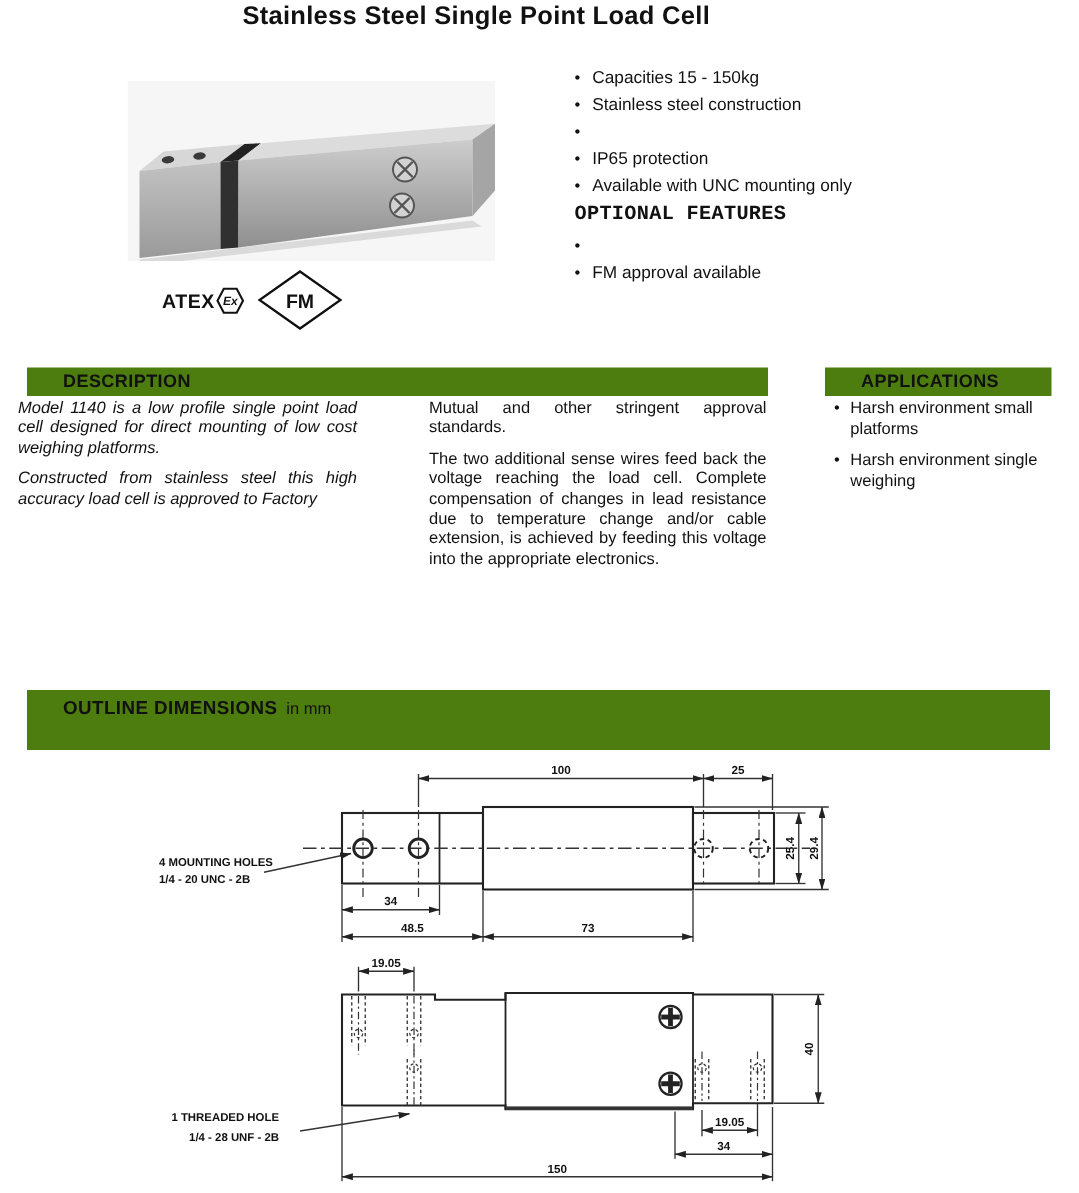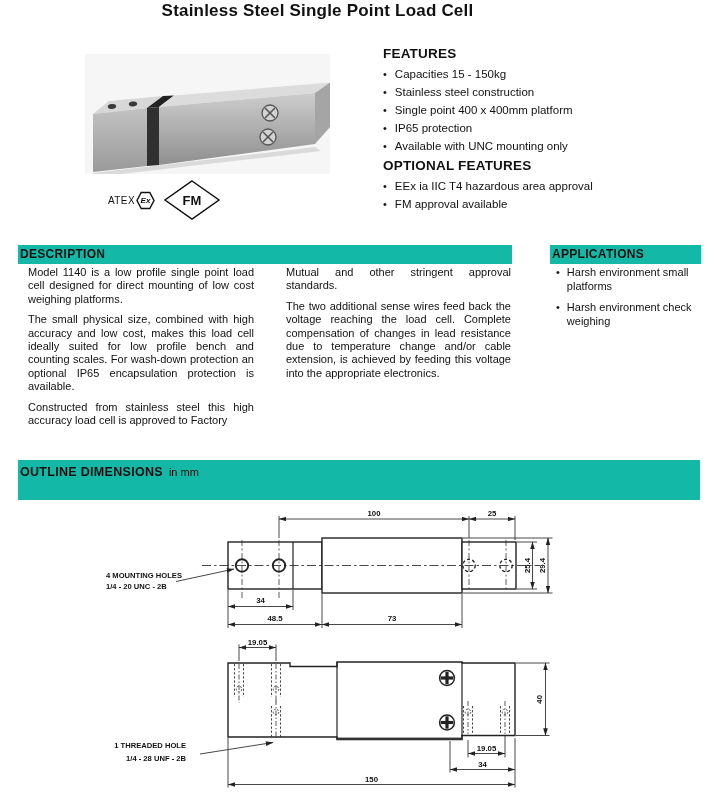--- a/index.html
+++ b/index.html
@@ -2,38 +2,38 @@
 <html><head>
 <meta charset="utf-8">
 <style>
   html,body{margin:0;padding:0;background:#fff;}
   .page{position:relative;width:719px;height:795px;background:#fff;overflow:hidden;
         font-family:"Liberation Sans",sans-serif;color:#111;}
   .title{position:absolute;top:1px;left:0;width:635px;text-align:center;
          font-size:17px;font-weight:bold;letter-spacing:.2px;}
   .photo{position:absolute;left:85px;top:54px;width:245px;height:120px;}
   .logos{position:absolute;left:108px;top:179px;height:42px;display:flex;align-items:center;}
-  .atex-text{font-weight:normal;font-size:10px;letter-spacing:.4px;}
+  .atex-text{font-weight:bold;font-size:13px;letter-spacing:.4px;}
   .hex{margin-left:1px;}
   .diamond{margin-left:8px;}
   .features{position:absolute;left:383px;top:46px;width:330px;}
   .feat-h{font-size:13.5px;font-weight:bold;margin:0 0 7px;letter-spacing:.2px;}
-  .feat-h.opt{margin-top:4px;}
+  .feat-h.opt{margin-top:4px;font-family:Liberation Mono, monospace;}
   ul.feat{list-style:none;margin:0;padding:0;}
   ul.feat li{display:flex;gap:8px;font-size:11.5px;line-height:13px;margin-bottom:5px;}
   .blt{font-size:11px;line-height:13px;}
-  .banner{position:absolute;background:#14b8a6;height:19px;line-height:19px;
-          font-weight:bold;font-size:12px;padding-left:2px;box-sizing:border-box;letter-spacing:.3px;}
+  .banner{position:absolute;background:#4d7c0f;height:19px;line-height:19px;
+          font-weight:bold;font-size:12px;padding-left:24px;box-sizing:border-box;letter-spacing:.3px;}
   .banner.b-desc{left:18px;top:245px;width:494px;}
   .banner.b-app{left:550px;top:245px;width:151px;}
   .banner.b-outline{left:18px;top:460px;width:682px;height:40px;line-height:24px;font-size:12.5px;}
   .banner .unit{font-weight:normal;font-size:11px;margin-left:6px;letter-spacing:0;}
   .desc-col{position:absolute;top:266px;font-size:11px;line-height:13.4px;text-align:justify;}
   .desc-col p{margin:0 0 7px;}
-  .col1{left:28px;width:226px;}
+  .col1{left:12px;width:226px;font-style:italic;}
   .col2{left:286px;width:225px;}
   .apps{position:absolute;left:556px;top:266px;width:138px;}
   .apps .item{display:flex;gap:7px;font-size:11px;line-height:13.5px;margin-bottom:8px;}
   .drawing{position:absolute;left:0;top:495px;}
   svg text{font-family:"Liberation Sans",sans-serif;}
   .dimtxt{font-size:7.8px;font-weight:bold;fill:#111;text-anchor:middle;}
   .lbltxt{font-size:7.6px;font-weight:bold;fill:#111;}
   .part{fill:#fff;stroke:#222;stroke-width:1.4;}
   .edge{stroke:#222;stroke-width:1.2;fill:none;}
   .thin{stroke:#333;stroke-width:.9;fill:none;}
@@ -95,81 +95,77 @@
       <polygon points="4.7,1.5 13.3,1.5 17.5,9.5 13.3,17.5 4.7,17.5 0.5,9.5" fill="none" stroke="#111" stroke-width="1.4"></polygon>
       <text x="9" y="12.3" text-anchor="middle" font-size="8" font-style="italic" font-weight="bold" fill="#111">Ex</text>
     </svg>
     <svg class="diamond" width="58" height="42" viewBox="0 0 58 42">
       <polygon points="29,2 56,21 29,40 2,21" fill="#fff" stroke="#111" stroke-width="1.5"></polygon>
       <text x="29" y="26" text-anchor="middle" font-size="13" font-weight="bold" fill="#111">FM</text>
     </svg>
   </div>
 
   <div class="features">
-    <div class="feat-h">FEATURES</div>
     <ul class="feat">
       <li>
           <span class="blt">•</span>
           <span>Capacities 15 - 150kg</span>
         </li>
       <li>
           <span class="blt">•</span>
           <span>Stainless steel construction</span>
         </li>
       <li>
           <span class="blt">•</span>
-          <span>Single point 400 x 400mm platform</span>
         </li>
       <li>
           <span class="blt">•</span>
           <span>IP65 protection</span>
         </li>
       <li>
           <span class="blt">•</span>
           <span>Available with UNC mounting only</span>
         </li>
     </ul>
     <div class="feat-h opt">OPTIONAL FEATURES</div>
     <ul class="feat">
       <li>
           <span class="blt">•</span>
-          <span>EEx ia IIC T4 hazardous area approval</span>
         </li>
       <li>
           <span class="blt">•</span>
           <span>FM approval available</span>
         </li>
     </ul>
   </div>
 
   <div class="banner b-desc">
     <span>DESCRIPTION</span>
   </div>
   <div class="banner b-app">
     <span>APPLICATIONS</span>
   </div>
 
   <div class="desc-col col1">
     <p>Model 1140 is a low profile single point load cell designed for direct mounting of low cost weighing platforms.</p>
-    <p>The small physical size, combined with high accuracy and low cost, makes this load cell ideally suited for low profile bench and counting scales. For wash-down protection an optional IP65 encapsulation protection is available.</p>
     <p>Constructed from stainless steel this high accuracy load cell is approved to Factory</p>
   </div>
   <div class="desc-col col2">
     <p>Mutual and other stringent approval standards.</p>
     <p>The two additional sense wires feed back the voltage reaching the load cell. Complete compensation of changes in lead resistance due to temperature change and/or cable extension, is achieved by feeding this voltage into the appropriate electronics.</p>
   </div>
 
   <div class="apps">
     <div class="item">
         <span class="blt">•</span>
         <span>Harsh environment small platforms</span>
       </div>
     <div class="item">
         <span class="blt">•</span>
-        <span>Harsh environment check weighing</span>
+        <span>Harsh environment single weighing</span>
       </div>
   </div>
 
   <div class="banner b-outline">
     <span>OUTLINE DIMENSIONS</span><span class="unit">in mm</span>
   </div>
 
   <svg class="drawing" width="719" height="300" viewBox="0 0 719 300">
     <defs>
       <marker id="ar" viewBox="0 0 10 6" refX="9.5" refY="3" markerWidth="8.5" markerHeight="5.1" orient="auto-start-reverse">

